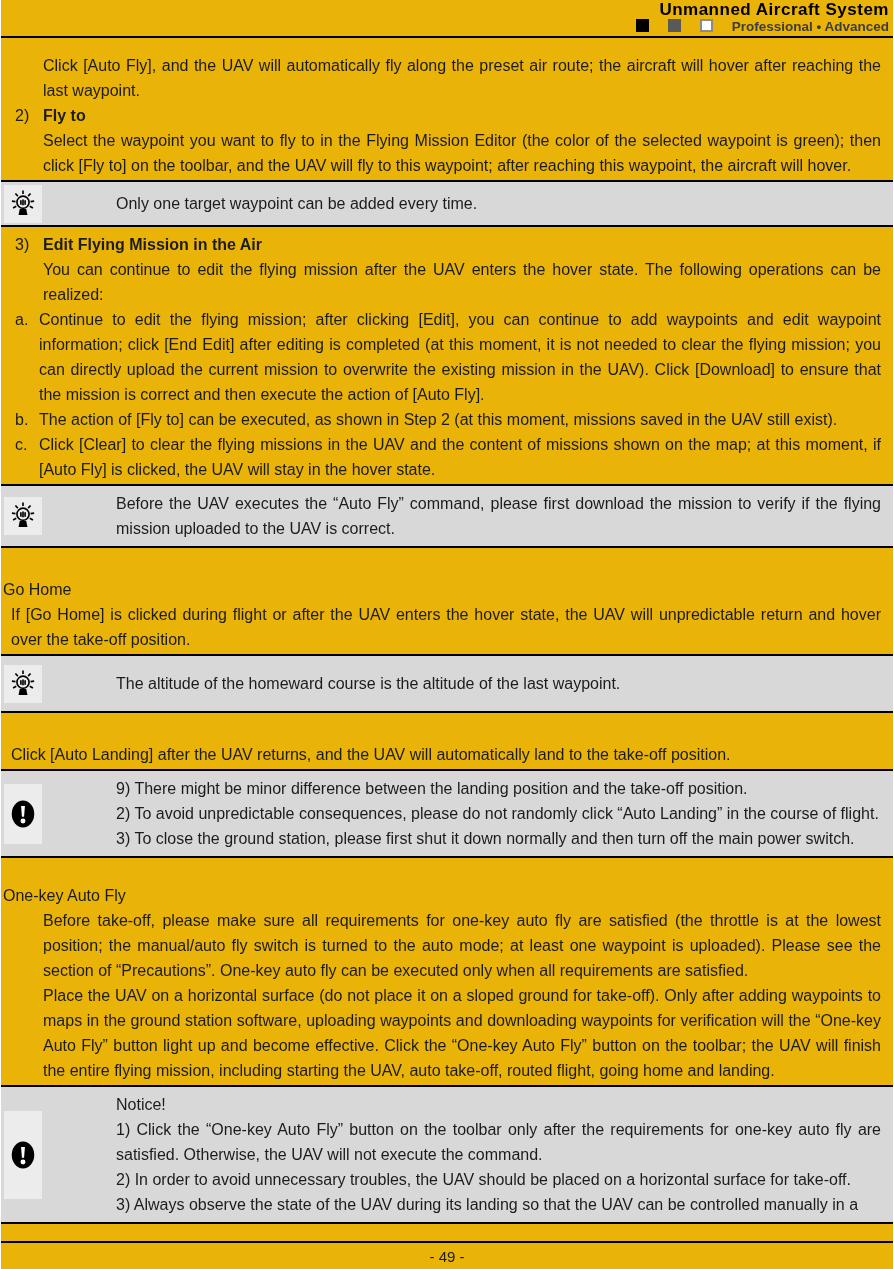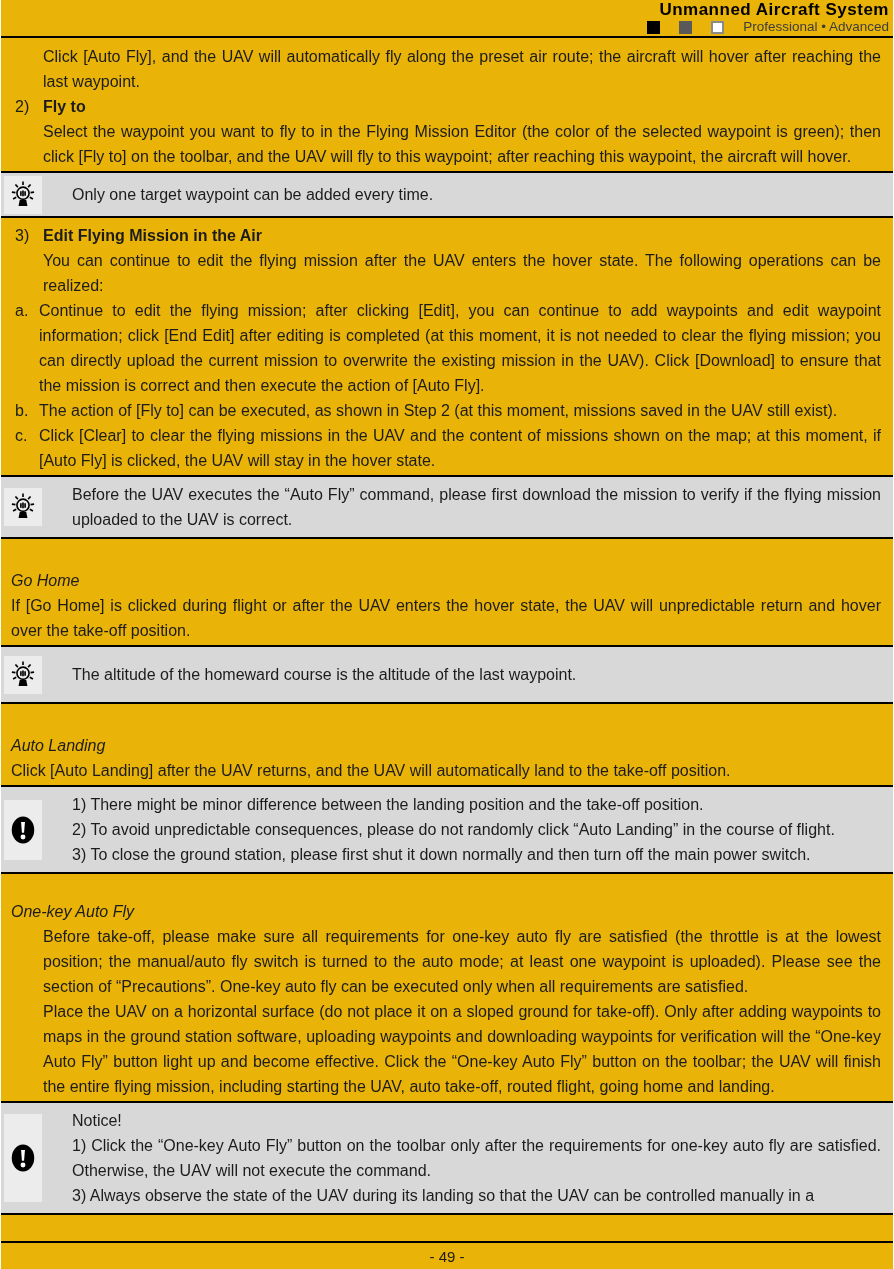--- a/index.html
+++ b/index.html
@@ -17,48 +17,49 @@
   .header{
     text-align:right;
     padding:1px 4px 2px 0;
     border-bottom:2px solid #000;
   }
   .header-title{
     font-weight:bold;font-size:17px;line-height:18px;color:#000;
     letter-spacing:0.5px;
   }
   .header-sub{
-    font-weight:normal;font-size:13.5px;line-height:15px;color:#3d3d3d;
-    display:flex;align-items:flex-end;justify-content:flex-end;gap:16px;
+    font-weight:bold;font-size:13.5px;line-height:15px;color:#3d3d3d;
+    display:flex;align-items:flex-start;justify-content:flex-end;gap:16px;
   }
   .sq{display:inline-block;width:13px;height:13px;margin-right:3px;}
   .sq-black{background:#000;}
   .sq-gray{background:#595959;}
   .sq-white{background:#fff;border:2px solid #8a8a8a;box-sizing:border-box;}
   
-  .content{flex:1;padding-top:6px;}
+  .content{flex:1;padding-top:15px;}
   .para{ text-align:justify; margin:0 12px 0 42px;}
   .para-flush{ text-align:justify; margin:0 12px 0 10px;}
-  .heading{ margin:0 12px 0 10px;font-style:italic; }
+  .heading{ margin:0 12px 0 2px; }
   .num-item{display:flex;margin:0 12px 0 14px;}
   .num-item .marker{flex:0 0 28px;}
   .num-item .itext{flex:1;font-weight:bold;}
   .abc-item{display:flex;margin:0 12px 0 14px;}
   .abc-item .marker{flex:0 0 24px;}
   .abc-item .itext{flex:1;text-align:justify;}
   .gap30{height:29px;}
   .gap26{height:25px;}
   
   .box{
     border-top:2px solid #000;
     border-bottom:2px solid #000;
     background:#d8d8d8;
     display:flex;
     align-items:flex-start;
     margin-top:2px;
+    gap:44px;
   }
   .icon-cell{
     flex:0 0 38px;
     margin-left:3px;
     background:#ececec;
     display:flex;align-items:center;justify-content:center;
     align-self:center;
   }
   .icon-cell.tip{height:38px;}
   .icon-cell.warn-s{height:60px;}
@@ -180,33 +181,32 @@
             <line x1="12" y1="8.2" x2="12" y2="13"></line>
             <line x1="13.8" y1="8.8" x2="13.8" y2="12.6"></line>
           </g>
           <path d="M9.2 16.2 L14.8 16.2 L15.8 21.5 L8.2 21.5 Z" fill="#000"></path>
         </svg>
       </span>
       <div class="box-text" style="padding-top:15px;padding-bottom:15px;">The altitude of the homeward course is the altitude of the last waypoint.</div>
     </div>
 
     <div class="gap30"></div>
-    <div class="heading">Auto Landing</div>
     <div class="para-flush">Click [Auto Landing] after the UAV returns, and the UAV will automatically land to the take-off position.</div>
 
     <div class="box">
       <span class="icon-cell warn-s">
         <svg width="26" height="30" viewBox="0 0 24 28">
           <ellipse cx="12" cy="14" rx="10.5" ry="12.5" fill="#000"></ellipse>
           <path d="M10.2 6.5 L13.8 6.5 L13 16.5 L11 16.5 Z" fill="#fff"></path>
           <circle cx="12" cy="20.5" r="2.3" fill="#fff"></circle>
         </svg>
       </span>
       <div class="box-text">
-        <div>1) There might be minor difference between the landing position and the take-off position.</div>
+        <div>9) There might be minor difference between the landing position and the take-off position.</div>
         <div>2) To avoid unpredictable consequences, please do not randomly click “Auto Landing” in the course of flight.</div>
         <div>3) To close the ground station, please first shut it down normally and then turn off the main power switch.</div>
       </div>
     </div>
 
     <div class="gap26"></div>
     <div class="heading">One-key Auto Fly</div>
     <div class="para">Before take-off, please make sure all requirements for one-key auto fly are satisfied (the throttle is at the lowest position; the manual/auto fly switch is turned to the auto mode; at least one waypoint is uploaded). Please see the section of “Precautions”. One-key auto fly can be executed only when all requirements are satisfied.</div>
     <div class="para">Place the UAV on a horizontal surface (do not place it on a sloped ground for take-off). Only after adding waypoints to maps in the ground station software, uploading waypoints and downloading waypoints for verification will the “One-key Auto Fly” button light up and become effective. Click the “One-key Auto Fly” button on the toolbar; the UAV will finish the entire flying mission, including starting the UAV, auto take-off, routed flight, going home and landing.</div>
 
@@ -214,20 +214,21 @@
       <span class="icon-cell warn-l">
         <svg width="26" height="30" viewBox="0 0 24 28">
           <ellipse cx="12" cy="14" rx="10.5" ry="12.5" fill="#000"></ellipse>
           <path d="M10.2 6.5 L13.8 6.5 L13 16.5 L11 16.5 Z" fill="#fff"></path>
           <circle cx="12" cy="20.5" r="2.3" fill="#fff"></circle>
         </svg>
       </span>
       <div class="box-text">
         <div>Notice!</div>
         <div>1) Click the “One-key Auto Fly”  button on the toolbar only after the requirements for one-key auto fly are satisfied. Otherwise, the UAV will not execute the command.</div>
+        <div>2) In order to avoid unnecessary troubles, the UAV should be placed on a horizontal surface for take-off.</div>
         <div>3) Always observe the state of the UAV during its landing so that the UAV can be controlled manually in a</div>
       </div>
     </div>
 
   </div>
 
   <div class="footer">
     <span>- 49 -</span>
   </div>
 

